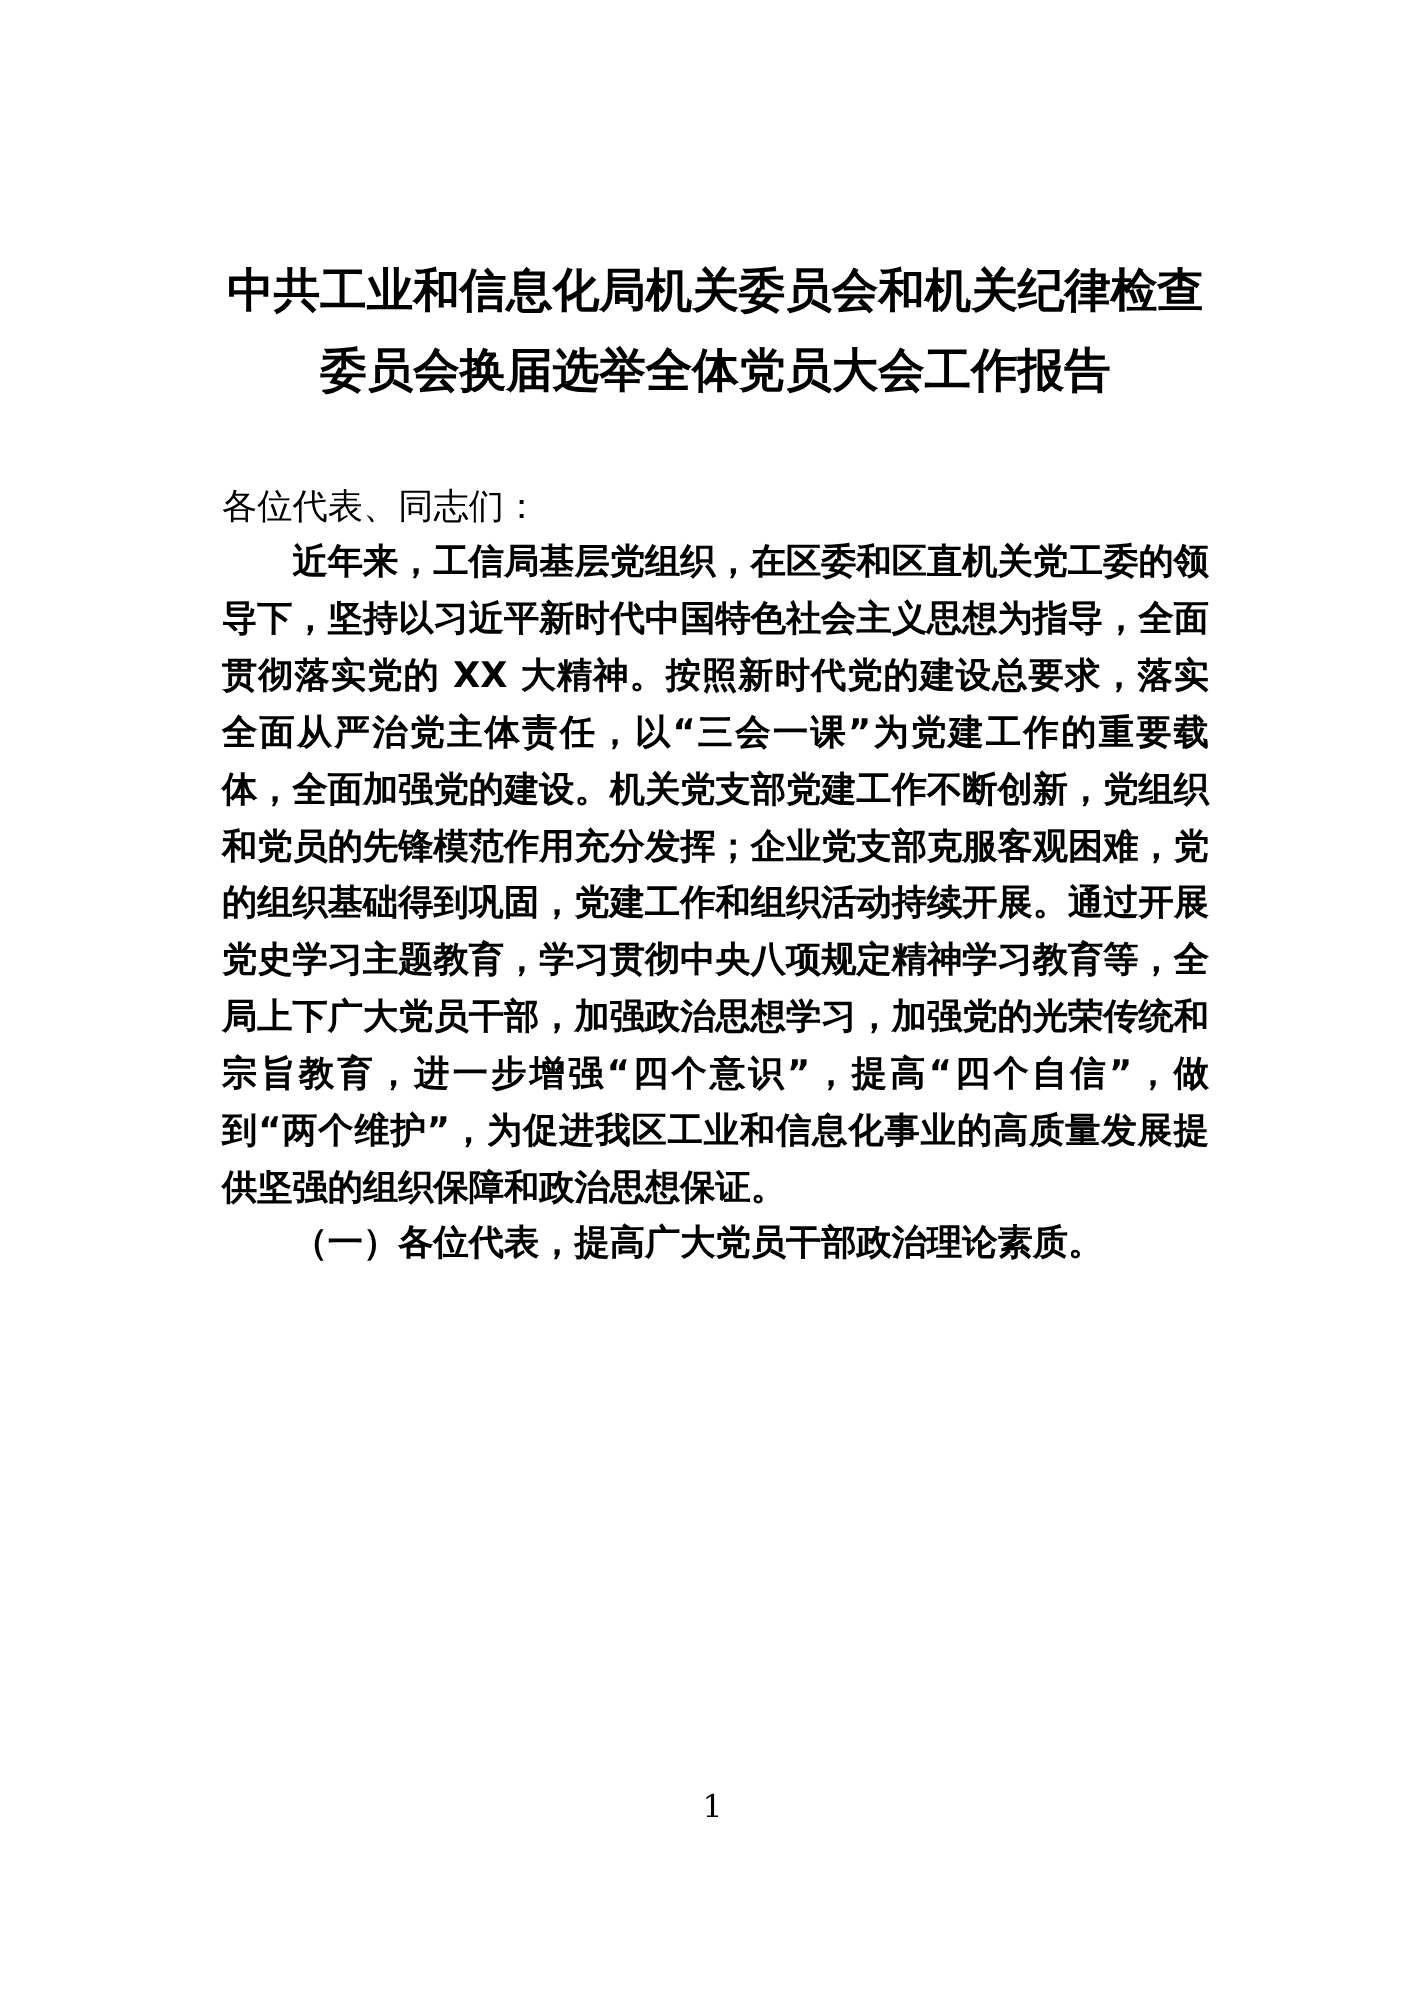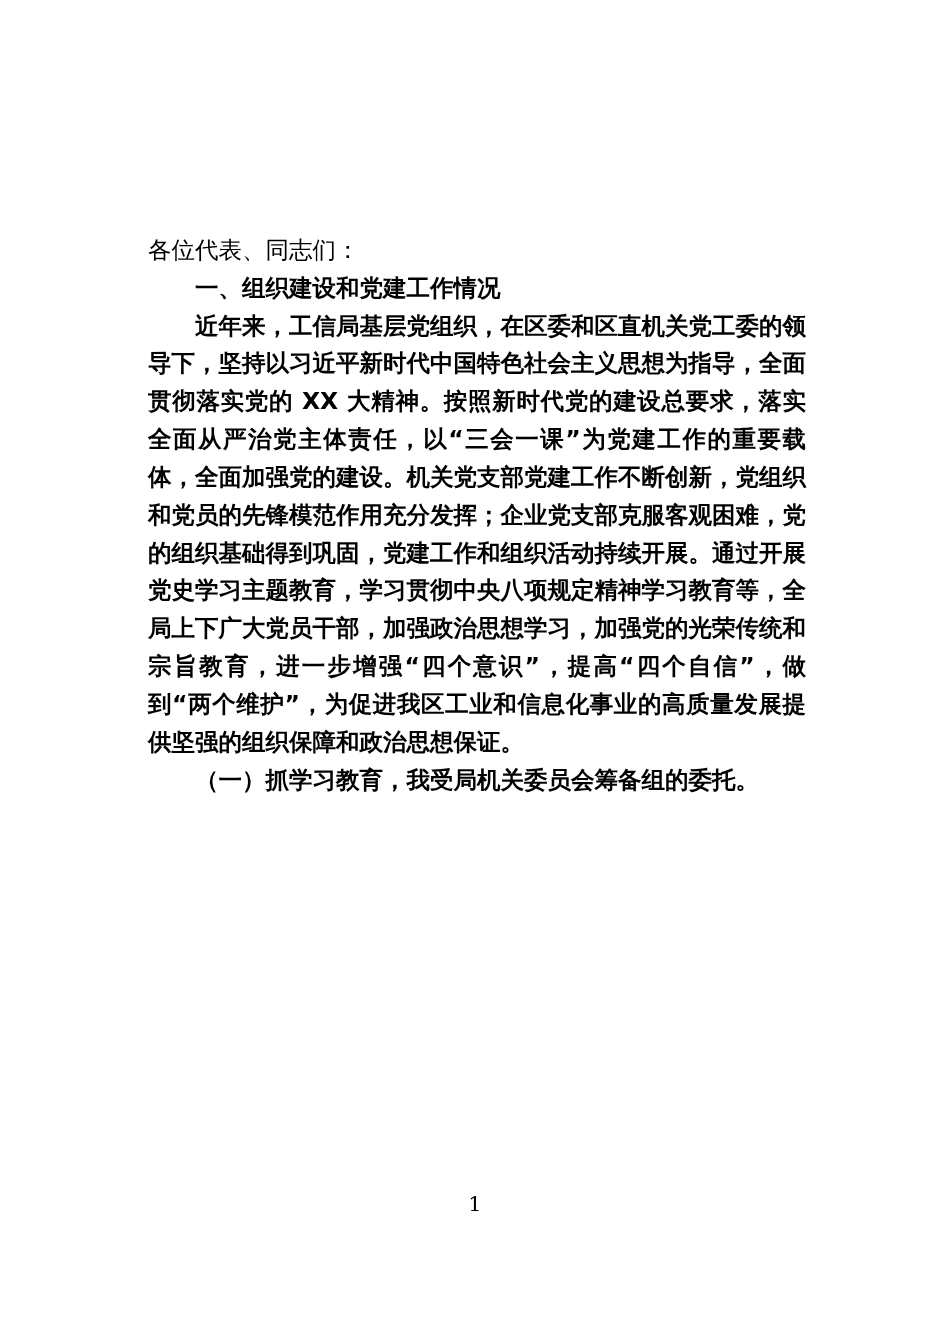--- a/index.html
+++ b/index.html
@@ -26,21 +26,21 @@
   .doc-title {
     font-size: 31px;
     font-weight: bold;
     line-height: 1.72;
     text-align: center;
     letter-spacing: 0px;
     margin: 0;
     word-break: break-all;
   }
   .body-block {
-    margin-top: 64px;
+    margin-top: 44px;
   }
   p.para {
     font-size: 23.5px;
     line-height: 1.61;
     margin: 0;
     text-align: justify;
     text-justify: inter-ideograph;
     word-break: break-all;
     letter-spacing: 0px;
   }
@@ -59,24 +59,24 @@
     font-size: 21px;
     font-family: "DejaVu Serif", "Liberation Serif", serif;
   }
 </style>
 </head>
 <body>
 
 <div class="page">
   <div class="content">
 
+    <h1 class="doc-title">中共工业和信息化局机关委员会和机关纪律检查委员会换届选举全体党员大会工作报告</h1>
 
     <div class="body-block">
       <p class="para">各位代表、同志们：</p>
-      <p class="para indent bold">一、组织建设和党建工作情况</p>
       <p class="para indent bold">近年来，工信局基层党组织，在区委和区直机关党工委的领导下，坚持以习近平新时代中国特色社会主义思想为指导，全面贯彻落实党的 XX 大精神。按照新时代党的建设总要求，落实全面从严治党主体责任，以“三会一课”为党建工作的重要载体，全面加强党的建设。机关党支部党建工作不断创新，党组织和党员的先锋模范作用充分发挥；企业党支部克服客观困难，党的组织基础得到巩固，党建工作和组织活动持续开展。通过开展党史学习主题教育，学习贯彻中央八项规定精神学习教育等，全局上下广大党员干部，加强政治思想学习，加强党的光荣传统和宗旨教育，进一步增强“四个意识”，提高“四个自信”，做到“两个维护”，为促进我区工业和信息化事业的高质量发展提供坚强的组织保障和政治思想保证。</p>
-      <p class="para indent bold">（一）抓学习教育，我受局机关委员会筹备组的委托。</p>
+      <p class="para indent bold">（一）各位代表，提高广大党员干部政治理论素质。</p>
     </div>
 
   </div>
 
   <div class="page-number">1</div>
 </div>
 
 </body></html>

